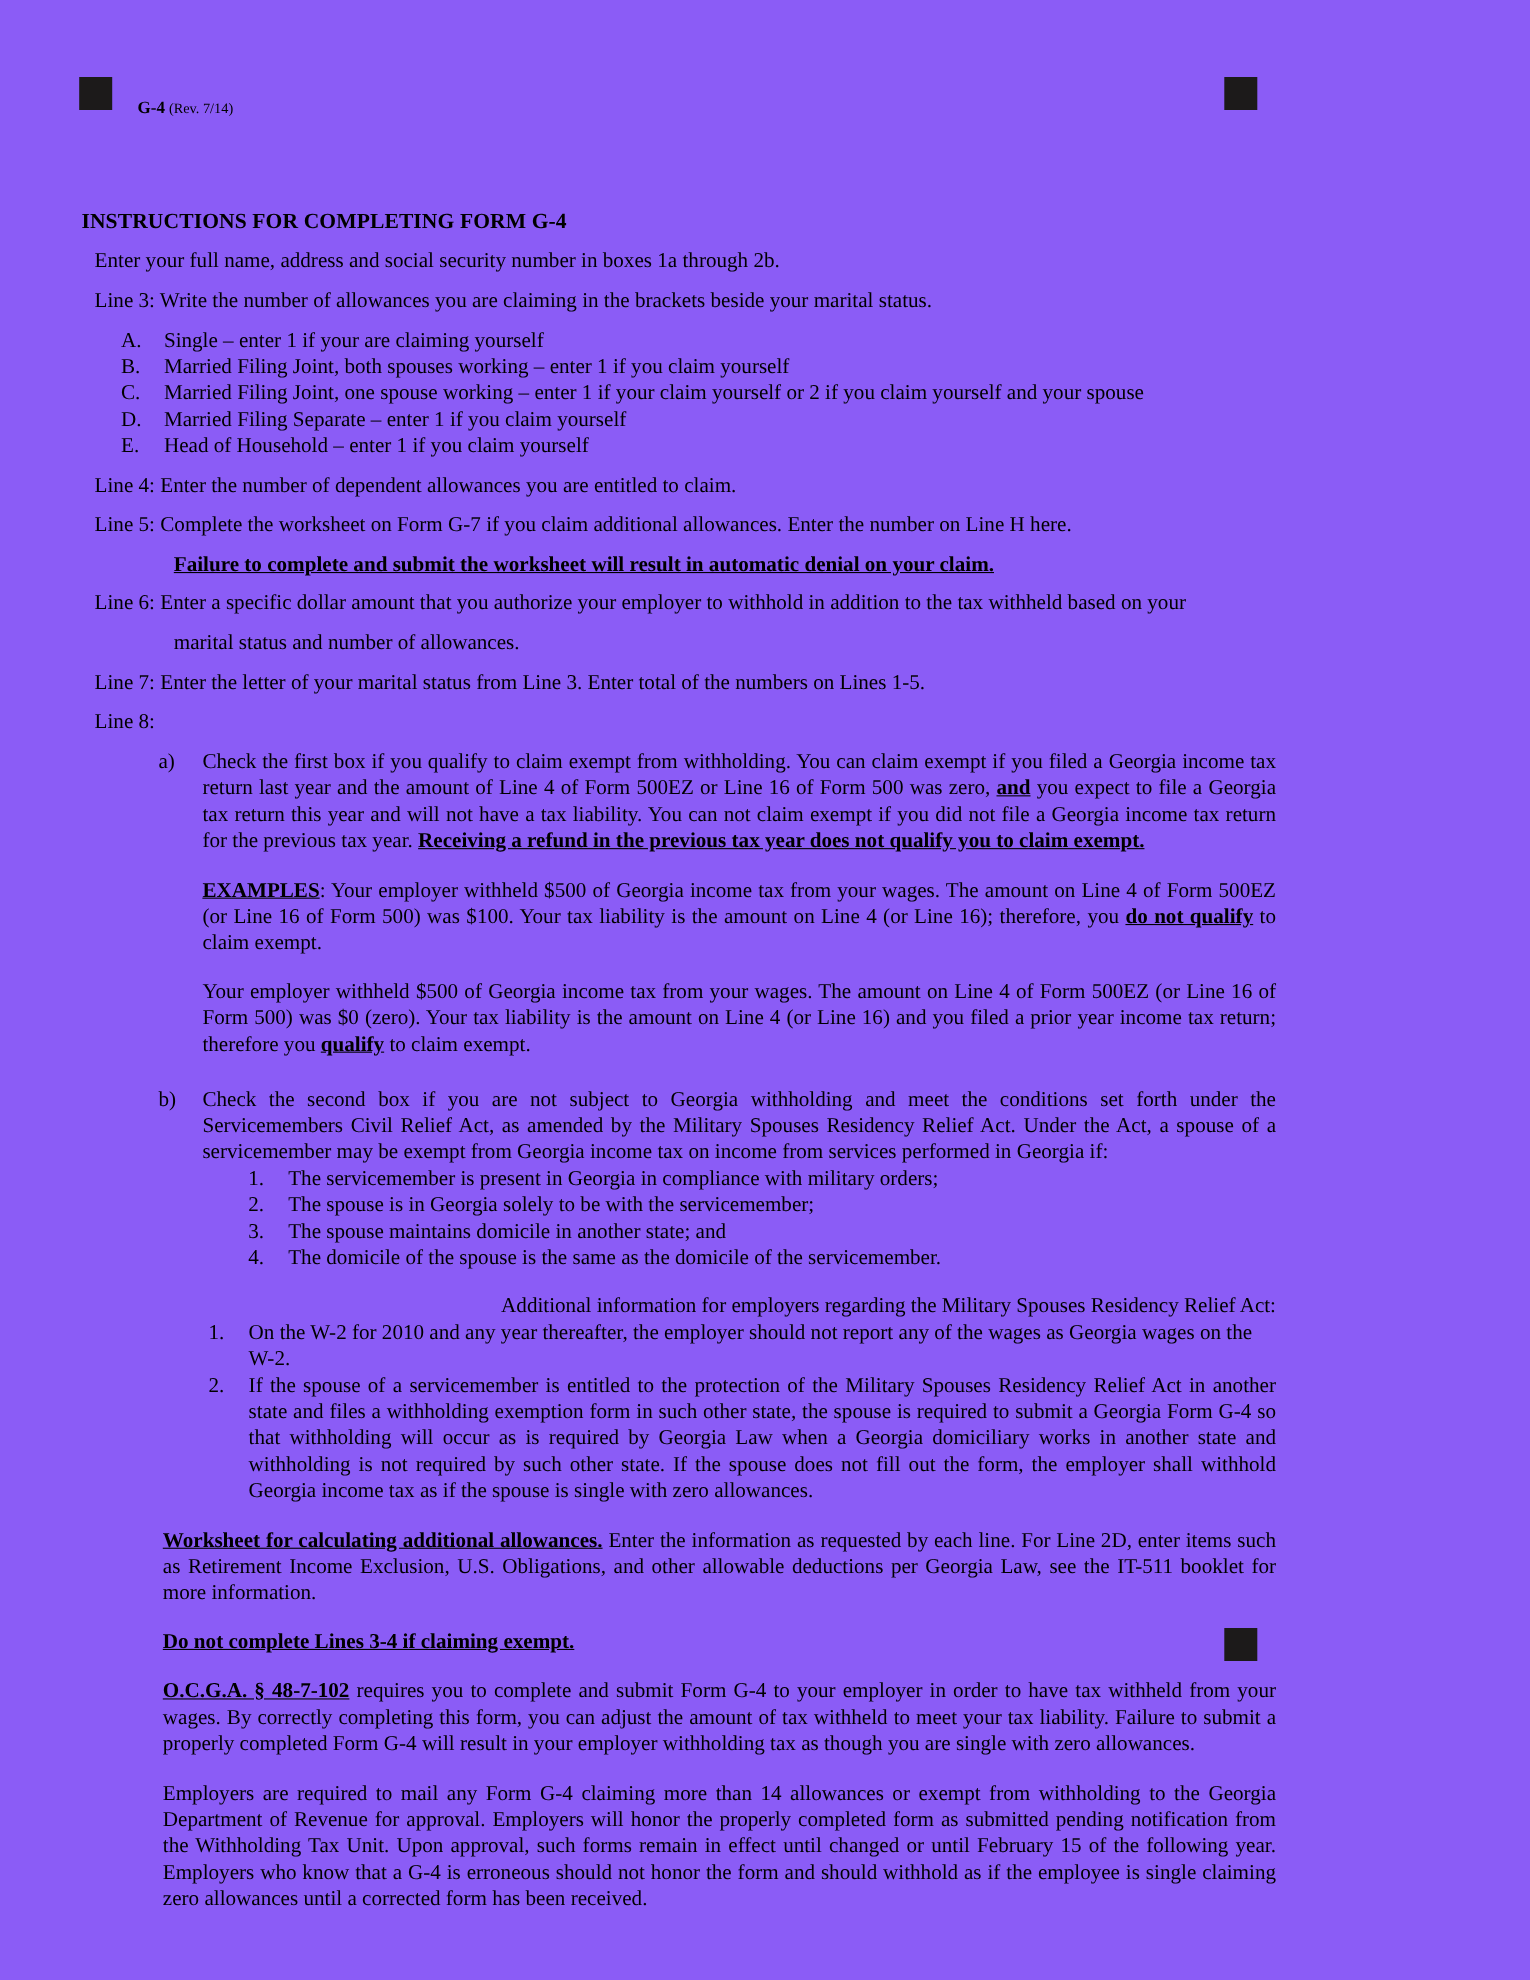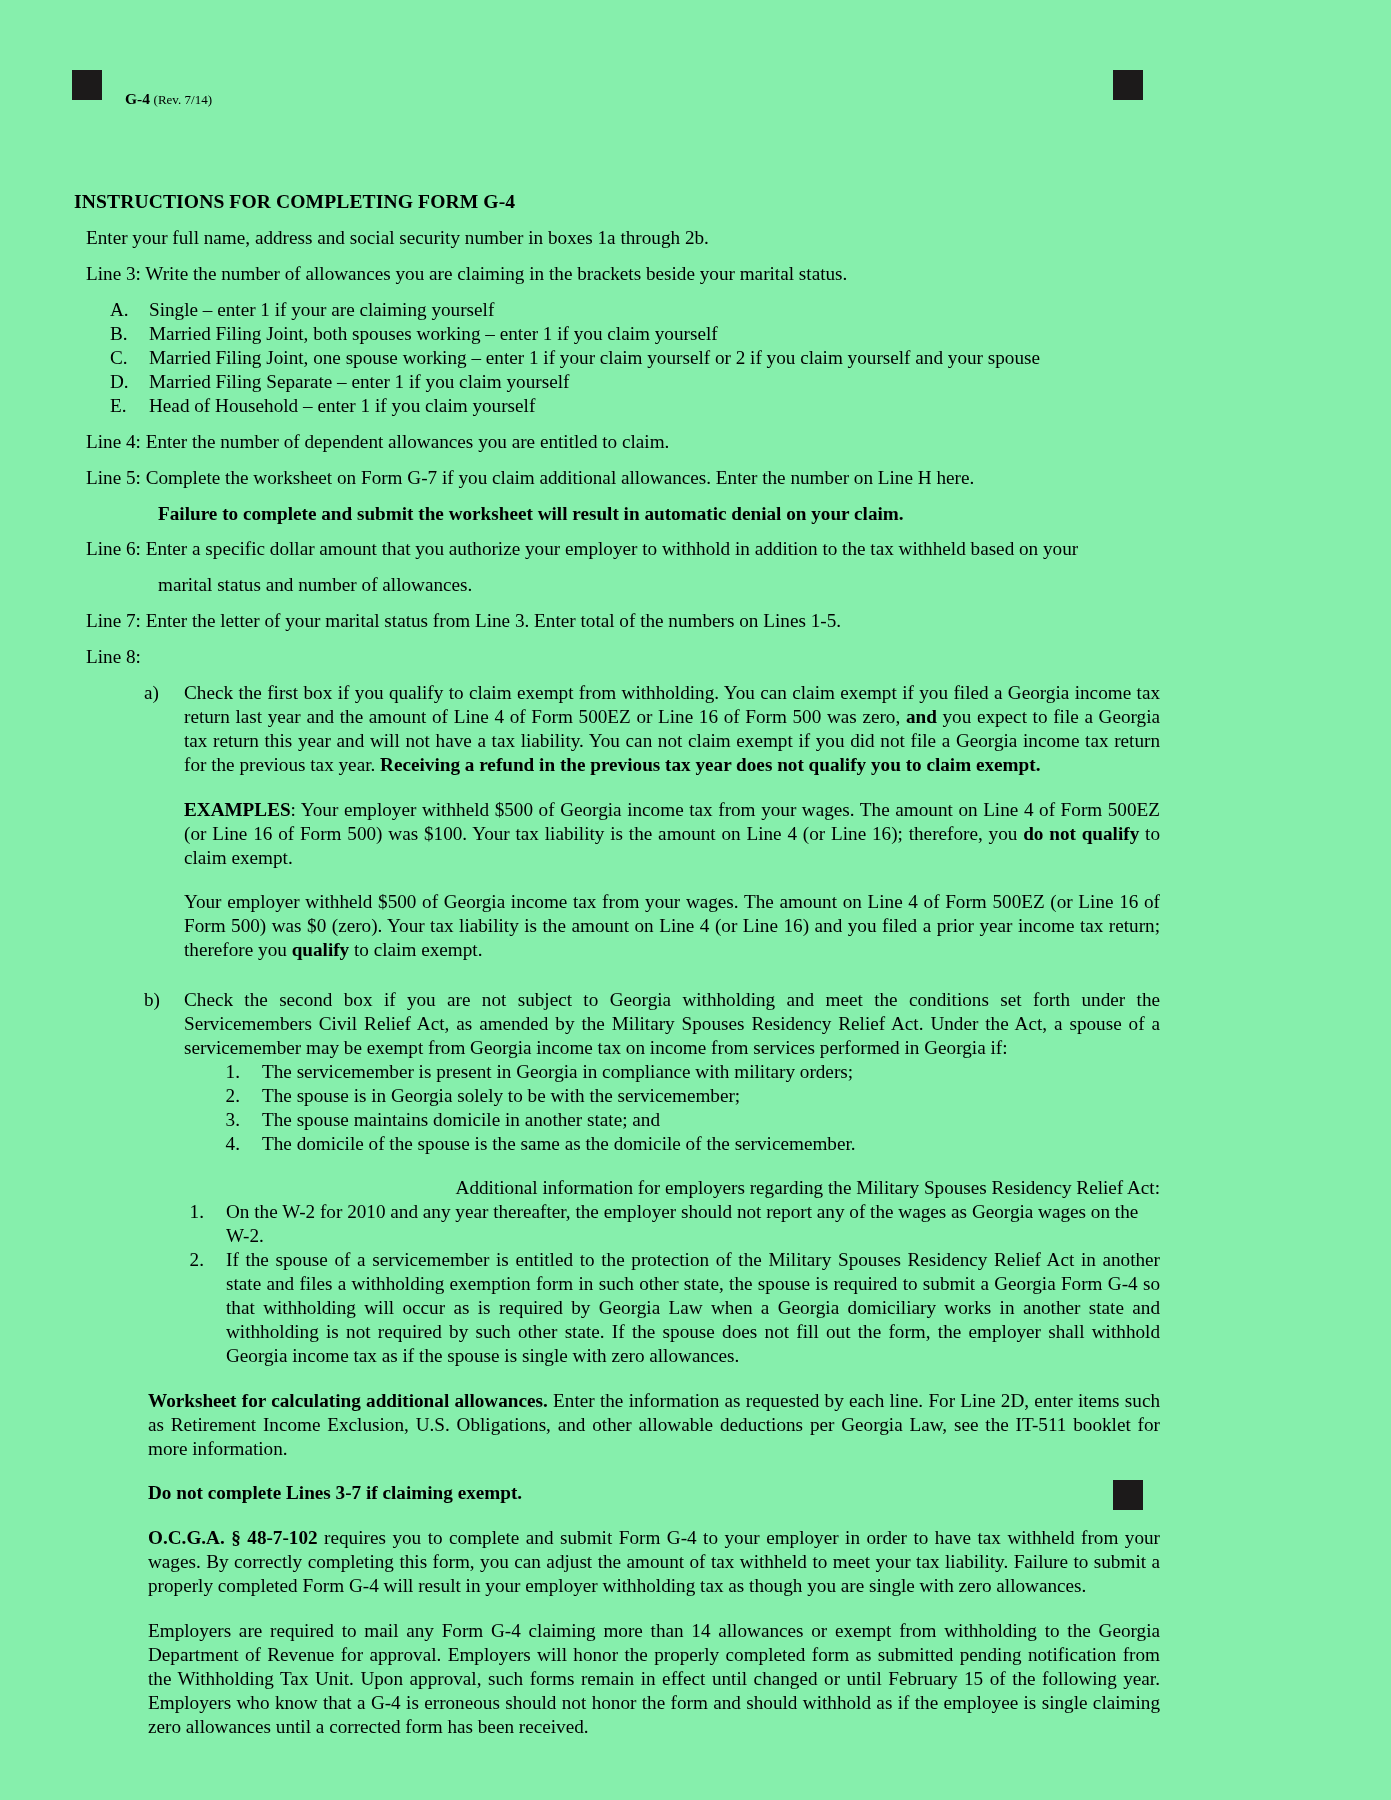--- a/index.html
+++ b/index.html
@@ -14,21 +14,21 @@
     font-family: "Liberation Serif", "DejaVu Serif", serif;
     color: #000000;
     overflow: hidden;
   }
 
   .page {
     position: absolute;
     top: 0; left: 0;
     width: 1391px;
     height: 1800px;
-    background: #86efac;
+    background: #8b5cf6;
   }
 
   
   .reg-mark {
     position: absolute;
     background: #1c1a1a;
   }
   .reg-tl { left: 72px;  top: 70px;  width: 30px; height: 30px; }
   .reg-tr { left: 1113px; top: 70px;  width: 30px; height: 30px; }
   .reg-br { left: 1113px; top: 1480px; width: 30px; height: 30px; }
@@ -82,21 +82,21 @@
   }
   ol.alpha-list > li > .marker {
     position: absolute;
     left: 36px;
     top: 0;
   }
 
   .indent-sub {
     padding-left: 72px;
   }
-  .bold { font-weight: bold; }
+  .bold { font-weight: bold; text-decoration: underline; }
   .ab-item {
     position: relative;
     padding-left: 110px;
     margin-top: 12px;
   }
   .ab-item .marker {
     position: absolute;
     left: 70px;
     top: 0;
   }
@@ -237,21 +237,21 @@
           <span class="li-body just">If the spouse of a servicemember is entitled to the protection of the Military Spouses Residency Relief Act in another state and files a withholding exemption form in such other state, the spouse is required to submit a Georgia Form G-4 so that withholding will occur as is required by Georgia Law when a Georgia domiciliary works in another state and withholding is not required by such other state.  If the spouse does not fill out the form, the employer shall withhold Georgia income tax as if the spouse is single with zero allowances.</span>
         </li>
       </ol>
     </div>
 
     <div class="sec">
       <p class="just"><span class="bold">Worksheet for calculating additional allowances.</span><span>  Enter the information as requested by each line.  For Line 2D, enter items such as Retirement Income Exclusion, U.S. Obligations, and other allowable deductions per Georgia Law, see the IT-511 booklet for more information.</span></p>
     </div>
 
     <div class="sec">
-      <p class="bold">Do not complete Lines 3-7 if claiming exempt.</p>
+      <p class="bold">Do not complete Lines 3-4 if claiming exempt.</p>
     </div>
 
     <div class="sec">
       <p class="just"><span class="bold">O.C.G.A. § 48-7-102</span><span> requires you to complete and submit Form G-4 to your employer in order to have tax withheld from your wages.  By correctly completing this form, you can adjust the amount of tax withheld to meet your tax liability.  Failure to submit a properly completed Form G-4 will result in your employer withholding tax as though you are single with zero allowances.</span></p>
     </div>
 
     <div class="sec">
       <p class="just">Employers are required to mail any Form G-4 claiming more than 14 allowances or exempt from withholding to the Georgia Department of Revenue for approval.  Employers will honor the properly completed form as submitted pending notification from the Withholding Tax Unit.  Upon approval, such forms remain in effect until changed or until February 15 of the following year.  Employers who know that a G-4 is erroneous should not honor the form and should withhold as if the employee is single claiming zero allowances until a corrected form has been received.</p>
     </div>
 

